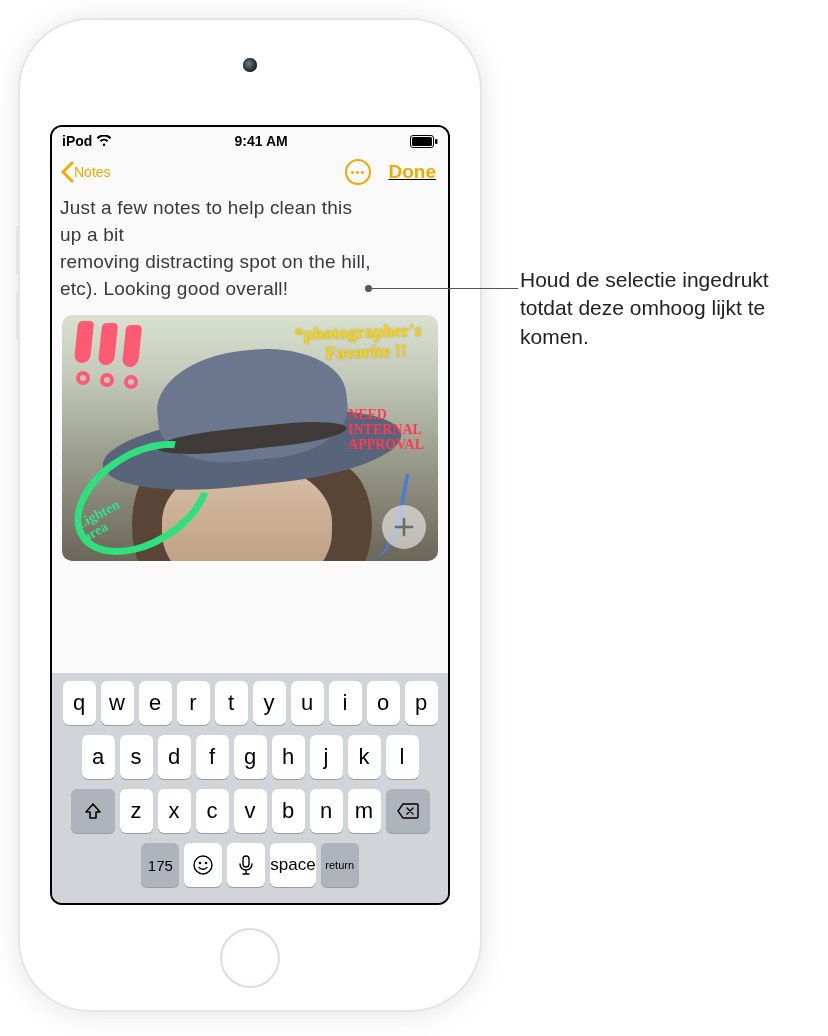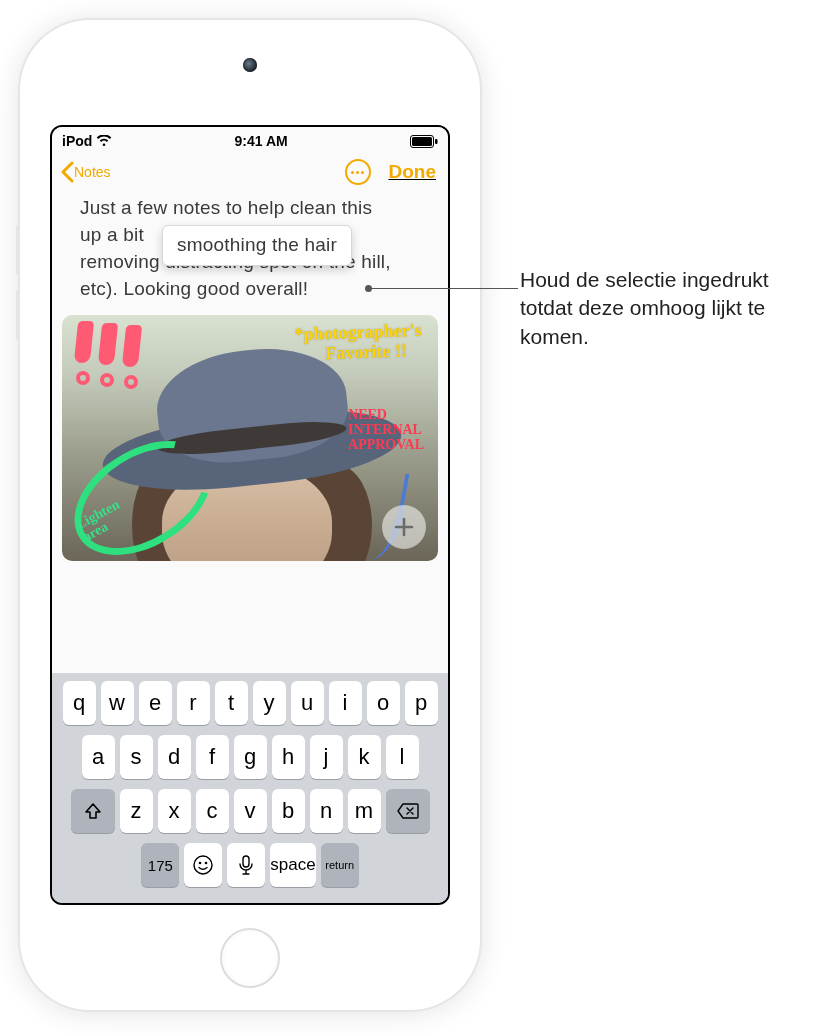--- a/index.html
+++ b/index.html
@@ -93,21 +93,21 @@
       width:26px; height:26px; border-radius:50%;
       border:2px solid #f2a900; display:flex; align-items:center; justify-content:center;
       color:#f2a900;
     }
     .more-btn .dots { display:flex; gap:2px; }
     .more-btn .dots span { width:3px;height:3px;border-radius:50%;background:#f2a900; }
     .done-btn { color:#f2a900; font-size:19px; font-weight:600; }
 
     
     .note-body {
-      padding: 0 28px;
+      padding: 0 8px;
       font-size: 19px;
       color: #3a3a3c;
       line-height: 1.42;
       position: relative;
       letter-spacing: 0.2px;
     }
     .selection-popup {
       position: absolute;
       top: 30px;
       left: 110px;
@@ -295,21 +295,20 @@
         </div>
         <div class="done-btn">Done</div>
       </div>
     </div>
 
     <div class="note-body">
       <div>Just a few notes to help clean this</div>
       <div>up a bit</div>
       <div>removing distracting spot on the hill,</div>
       <div>etc). Looking good overall!</div>
-      <div class="selection-popup">smoothing the hair</div>
     </div>
 
     <div class="attachment">
       <div class="hair-left"></div>
       <div class="hair-right"></div>
       <div class="face"></div>
       <div class="hat">
         <div class="brim"></div>
         <div class="crown"></div>
         <div class="band"></div>

